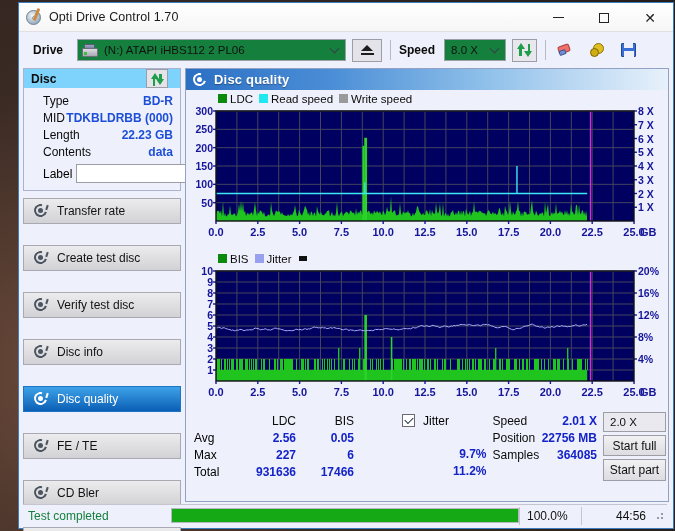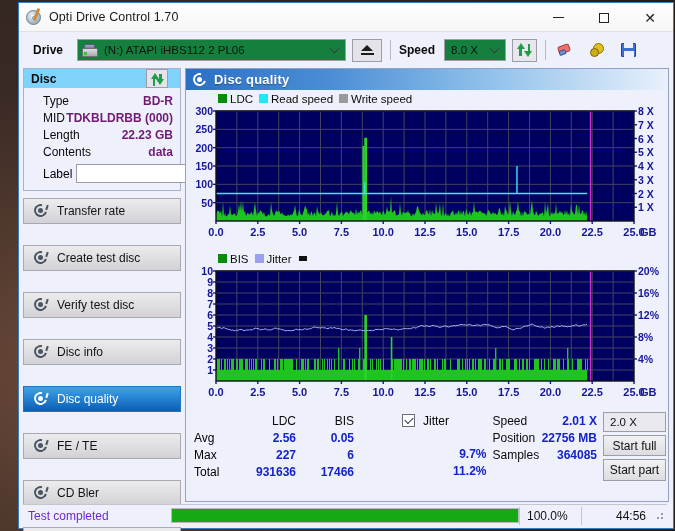--- a/index.html
+++ b/index.html
@@ -169,21 +169,21 @@
   .disc-refresh {
     width:22px;height:19px;background:#e3e3e9;border:1px solid #9d9da6;
     display:flex;align-items:center;justify-content:center;
   }
   .disc-body {
     border:1px solid #a9b2cf; border-top:none; background:#eef0fb;
     padding: 4px 7px 6px 19px;
   }
   .drow { display:flex; align-items:center; height:17px; }
   .drow .k { color:#0b0b0b; font-size:12px; }
-  .drow .v { margin-left:auto; color:#701a75; font-size:12px; font-weight:bold; }
+  .drow .v { margin-left:auto; color:#1d4ed8; font-size:12px; font-weight:bold; }
   .label-row { display:flex; align-items:center; gap:4px; margin-top:3px; }
   .label-input {
     flex:1; height:19px; background:#ffffff; border:1px solid #9d9da6;
   }
   .cd-btn {
     width:23px;height:21px; border:1px solid #9d9da6; background:#e3e3e9;
     display:flex;align-items:center;justify-content:center;
   }
   .cd-glyph { width:15px;height:15px;border-radius:50%;
     background: radial-gradient(circle at 45% 40%, #fffbe0 0%, #e3d86a 45%, #b5a72f 100%);
@@ -285,21 +285,21 @@
     height:22px; background: linear-gradient(#f2f2f4,#dcdce1);
     border:1px solid #9d9da6; display:flex;align-items:center;justify-content:center;
     font-size:12px; color:#101010;
   }
 
   
   .statusbar {
     height: 22px; display:flex; align-items:center;
     border-top:1px solid #c5c5cf; background:#eef0fb; margin: 2px 2px 2px 2px;
   }
-  .sb-text { width: 148px; padding-left:5px; font-size:12px; color:#6d28d9; }
+  .sb-text { width: 148px; padding-left:5px; font-size:12px; color:#15803d; }
   .progress-outer {
     flex:1; height:15px; border:1px solid #b7b7c2; background:#ffffff; position:relative; margin-right: 0px;
   }
   .progress-fill { position:absolute;left:0;top:0;bottom:0; background:#16a916; }
   .sb-pct { width: 62px; text-align:left; padding-left:7px; font-size:12px; color:#101010;
     border-left:1px solid #c5c5cf; height:18px; display:flex;align-items:center;}
   .sb-time { width: 72px; text-align:right; padding-right:7px; font-size:12px; color:#101010;
     border-left:1px solid #c5c5cf; height:18px; display:flex;align-items:center;justify-content:flex-end;}
   .sb-grip { width:14px; height:14px; position:relative; }
   .sb-grip i { position:absolute; width:2px;height:2px;background:#9a9aa6; }

